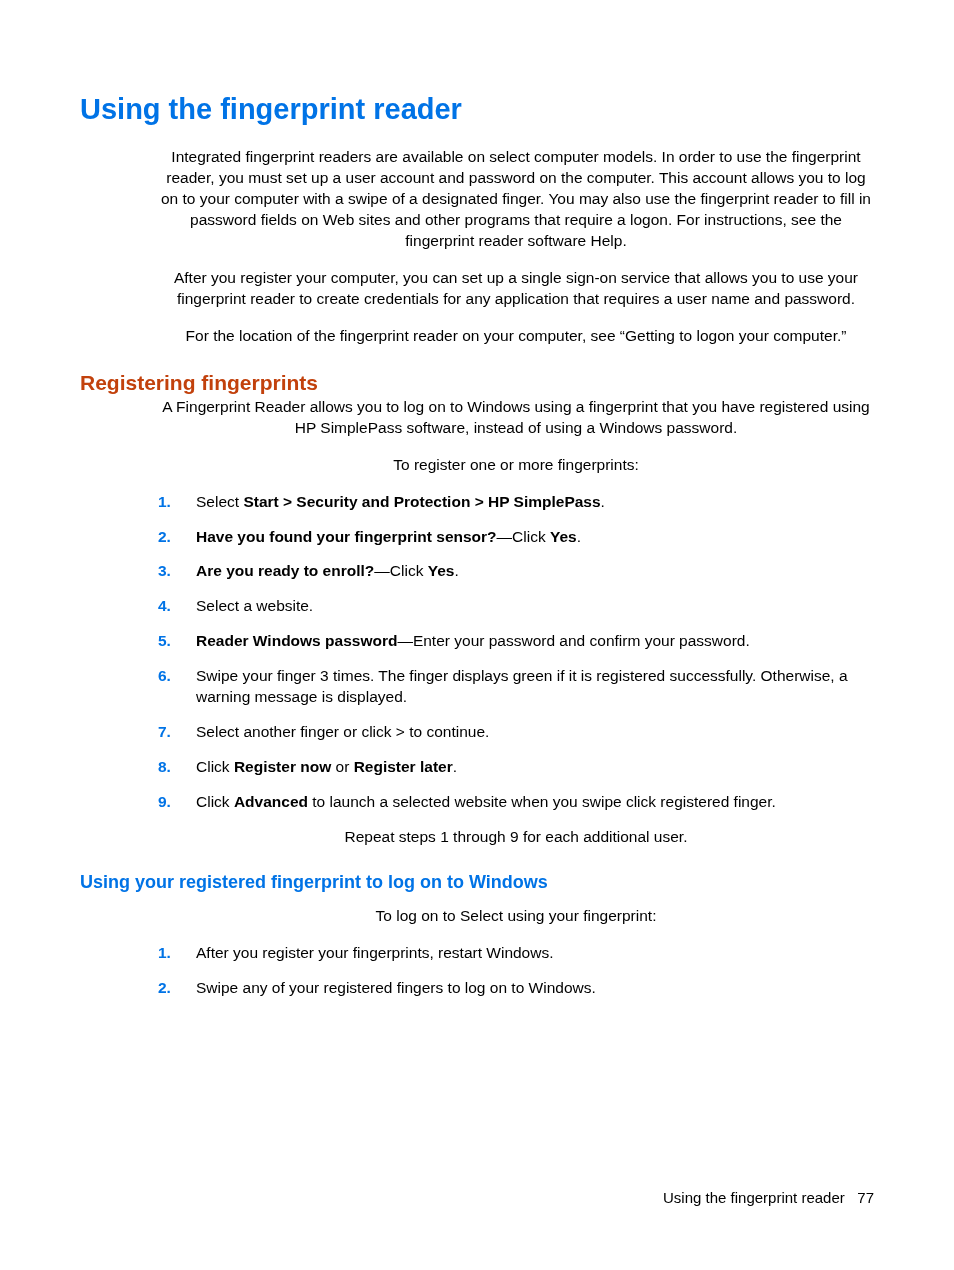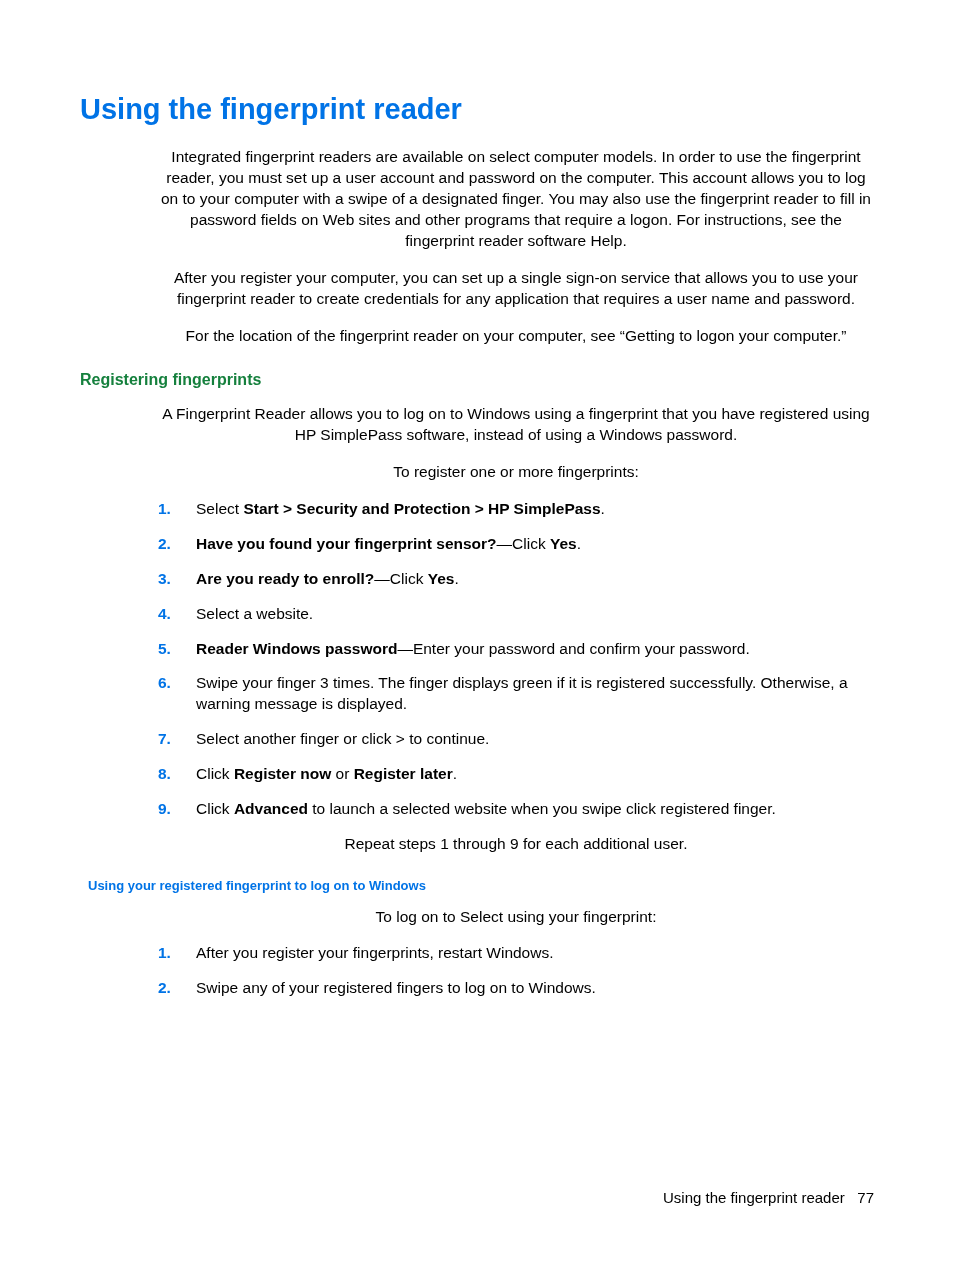--- a/index.html
+++ b/index.html
@@ -14,33 +14,32 @@
       font-size: 15.5px;
       line-height: 1.35;
     }
     h1 {
       color: #0073e6;
       font-size: 29px;
       font-weight: bold;
       margin-bottom: 18px;
     }
     h2 {
-      color: #15803d;
-      font-size: 16px;
+      color: #c2410c;
+      font-size: 21px;
       font-weight: bold;
       margin-top: 22px;
-      margin-bottom: 14px;
     }
     h3 {
       color: #0073e6;
-      font-size: 13px;
+      font-size: 18px;
       font-weight: bold;
       margin-top: 22px;
       margin-bottom: 12px;
-      margin-left: 8px;
+      margin-left: 0;
     }
     .body-para {
       margin-left: 78px;
       margin-bottom: 16px;
       text-align: center;
     }
     ol {
       list-style: none;
       margin-left: 78px;
     }

